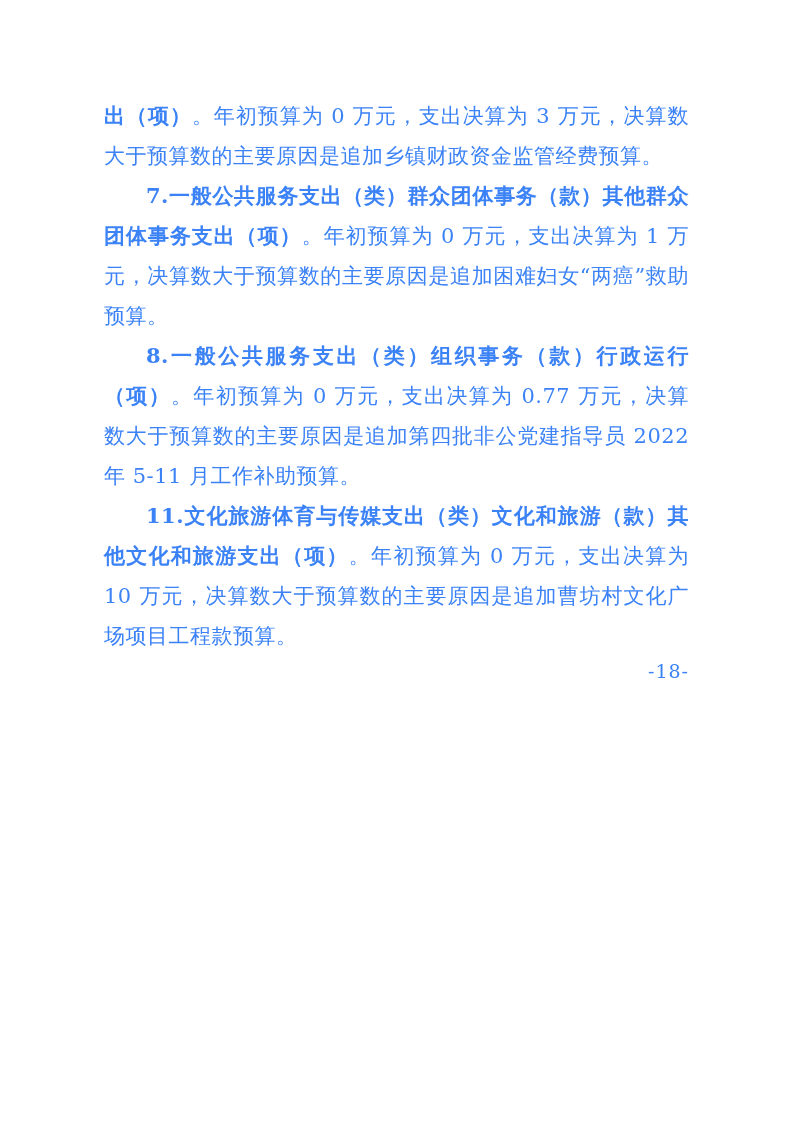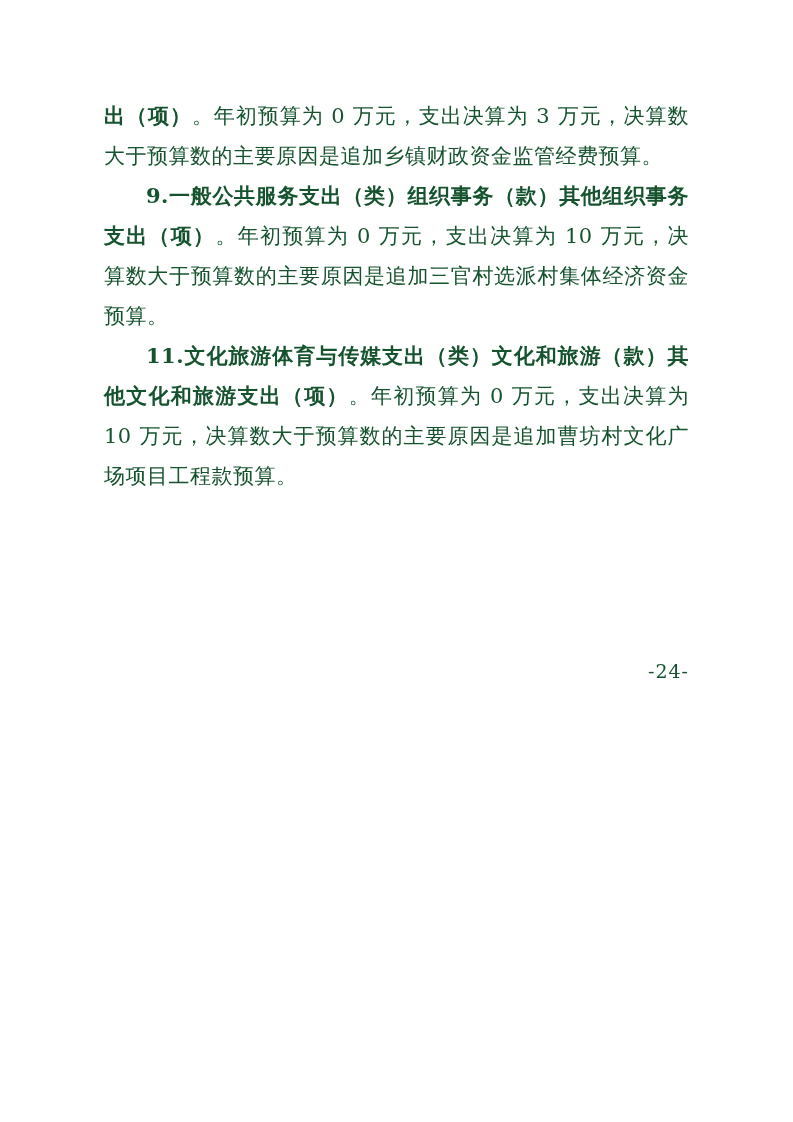--- a/index.html
+++ b/index.html
@@ -6,21 +6,21 @@
     margin: 0;
     padding: 0;
     background: #ffffff;
   }
   .page {
     position: relative;
     width: 793px;
     height: 792px;
     background: #ffffff;
     font-family: "DejaVu Serif", "Liberation Serif", serif;
-    color: #14532d;
+    color: #3b82f6;
     overflow: hidden;
     box-sizing: border-box;
   }
   .content {
     position: absolute;
     left: 104px;
     top: 96px;
     width: 585px;
   }
   .para {
@@ -45,24 +45,25 @@
   }
 </style>
 </head>
 <body>
 
 <div class="page">
   <div class="content">
 
     <p class="para"><span class="bold">出（项）</span><span>。年初预算为 0 万元，支出决算为 3 万元，决算数大于预算数的主要原因是追加乡镇财政资金监管经费预算。</span></p>
 
+    <p class="para indent"><span class="bold">7.一般公共服务支出（类）群众团体事务（款）其他群众团体事务支出（项）</span><span>。年初预算为 0 万元，支出决算为 1 万元，决算数大于预算数的主要原因是追加困难妇女“两癌”救助预算。</span></p>
 
+    <p class="para indent"><span class="bold">8.一般公共服务支出（类）组织事务（款）行政运行（项）</span><span>。年初预算为 0 万元，支出决算为 0.77 万元，决算数大于预算数的主要原因是追加第四批非公党建指导员 2022 年 5-11 月工作补助预算。</span></p>
 
-    <p class="para indent"><span class="bold">9.一般公共服务支出（类）组织事务（款）其他组织事务支出（项）</span><span>。年初预算为 0 万元，支出决算为 10 万元，决算数大于预算数的主要原因是追加三官村选派村集体经济资金预算。</span></p>
 
 
 
     <p class="para indent"><span class="bold">11.文化旅游体育与传媒支出（类）文化和旅游（款）其他文化和旅游支出（项）</span><span>。年初预算为 0 万元，支出决算为 10 万元，决算数大于预算数的主要原因是追加曹坊村文化广场项目工程款预算。</span></p>
 
   </div>
 
-  <div class="page-number">-24-</div>
+  <div class="page-number">-18-</div>
 </div>
 
 </body></html>

